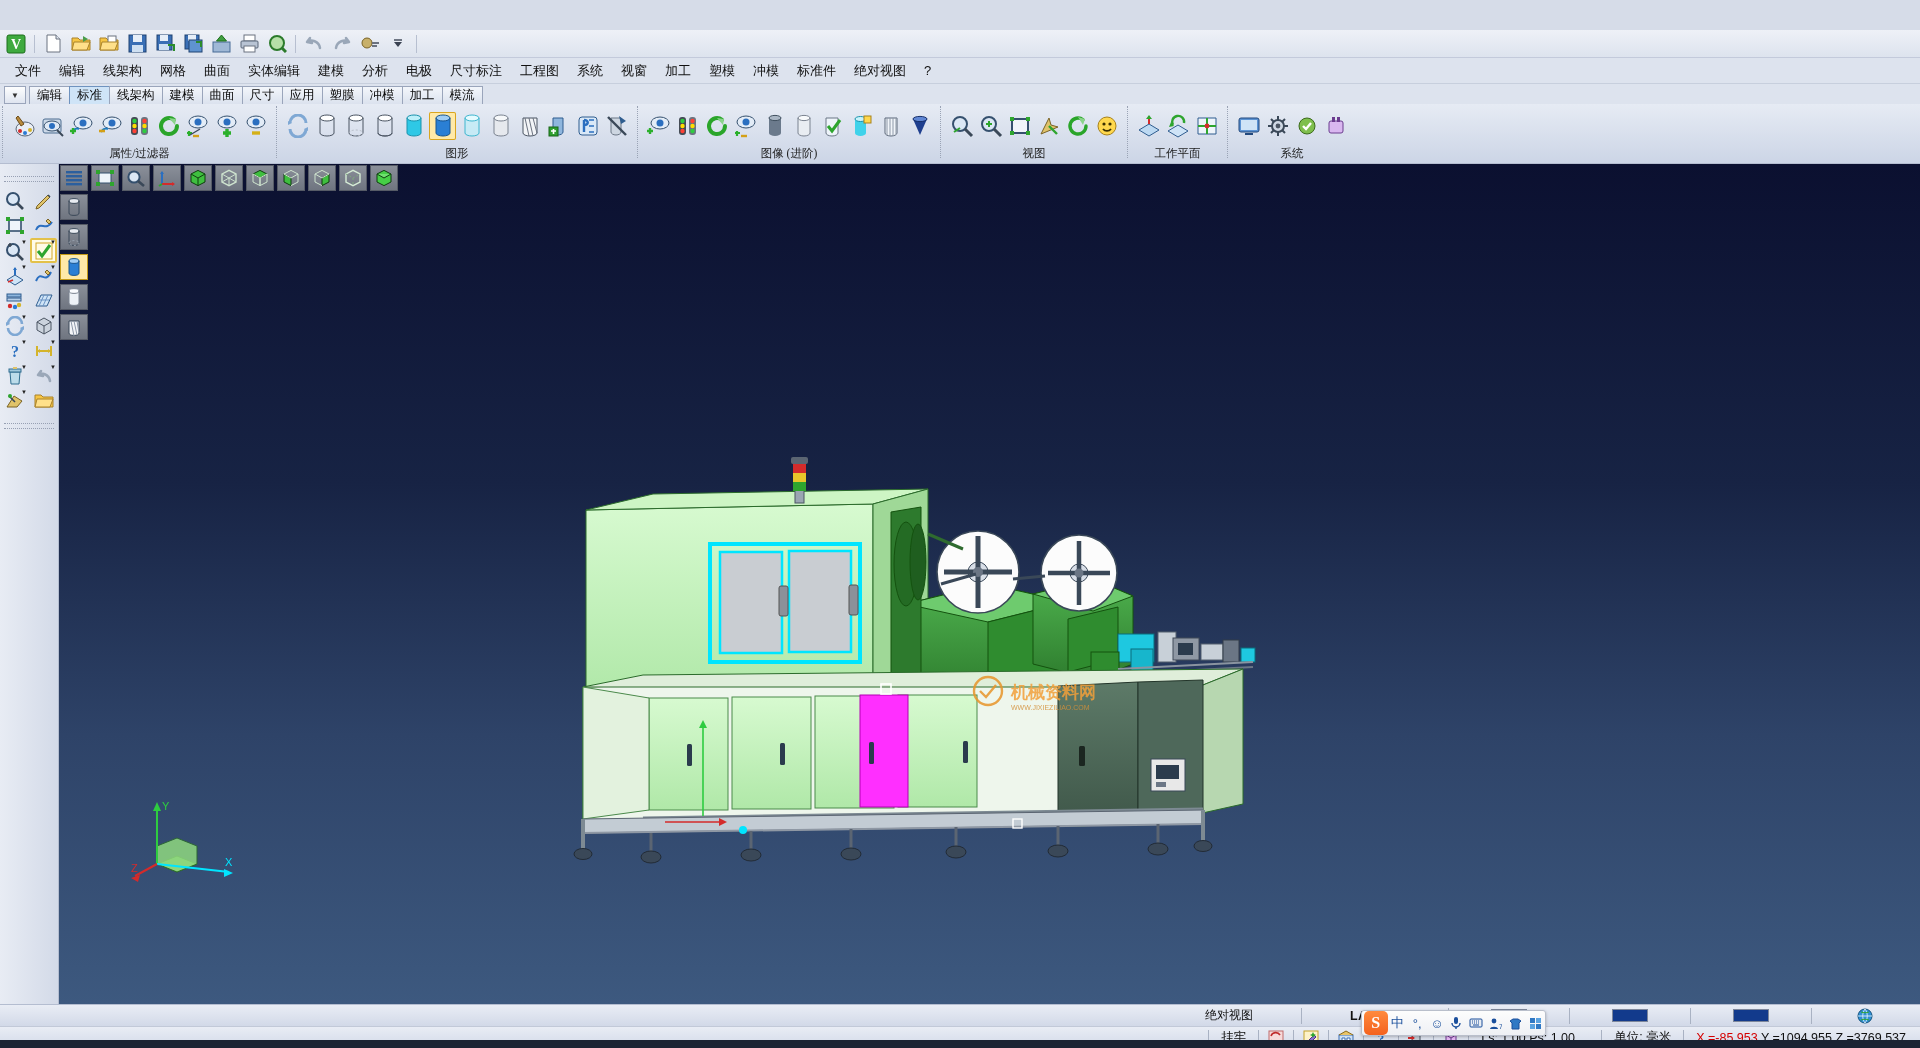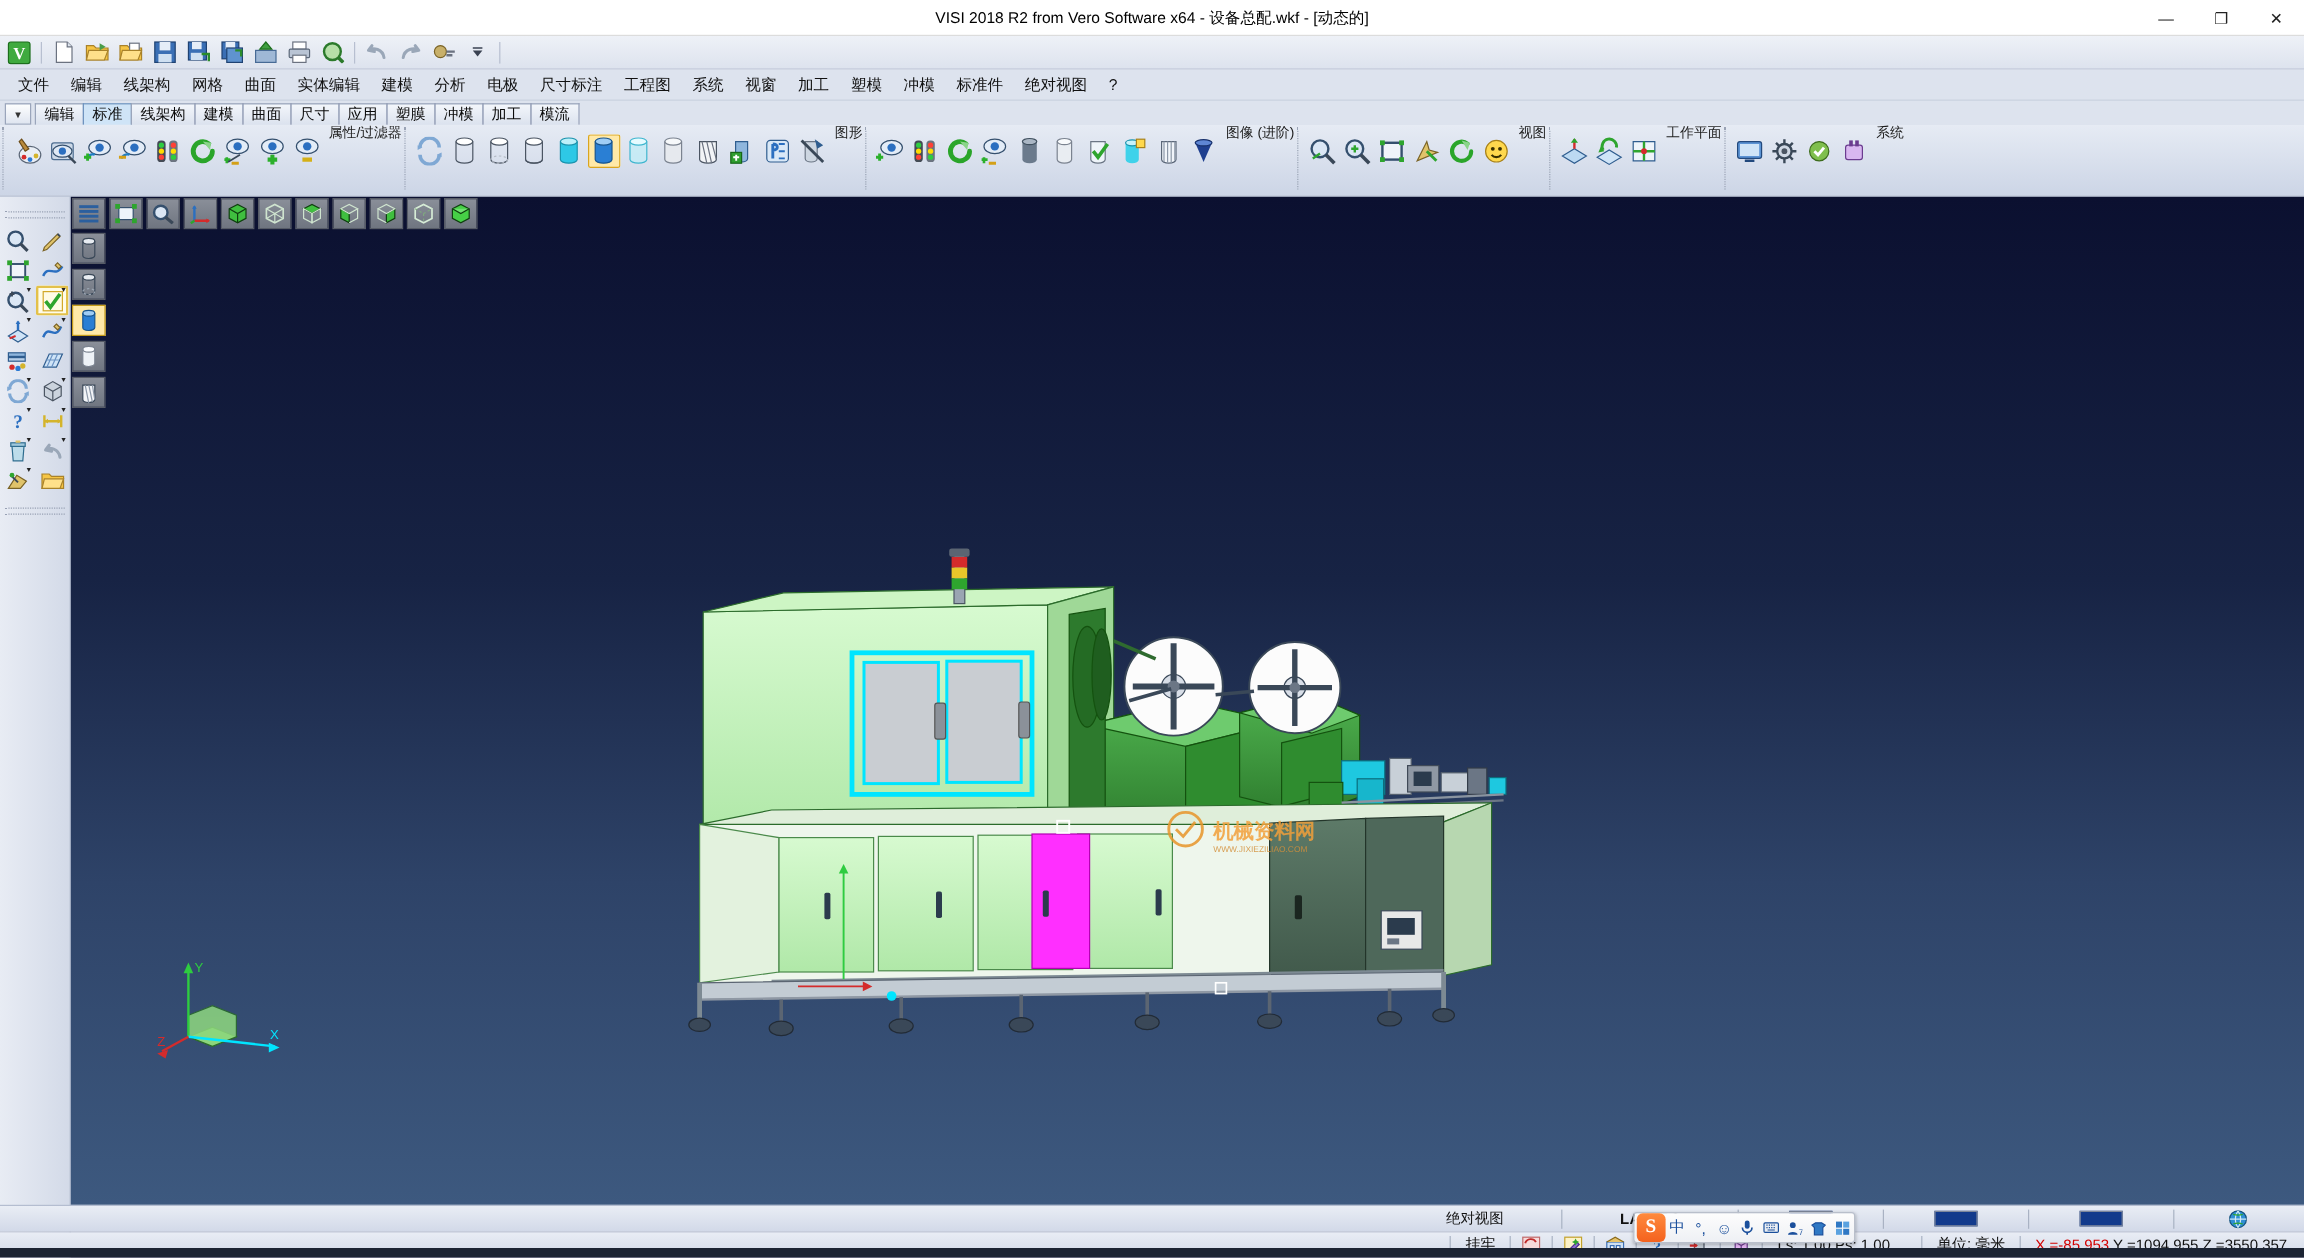--- a/index.html
+++ b/index.html
@@ -88,21 +88,21 @@
     font-weight:normal;
   }
 
   
   .ribbon {
     position:absolute; left:0; top:104px; width:1920px; height:60px;
     background: linear-gradient(#e6ebf4,#ccd5e6);
     border-bottom:1px solid #b4bdd0;
     display:flex; align-items:flex-start;
   }
-  .rgroup { height:60px; display:flex; flex-direction:row; position:relative; }
+  .rgroup { height:60px; display:flex; flex-direction:column; position:relative;font-family:Liberation Serif, serif; }
   .rgroup-icons { display:flex; align-items:center; height:42px; padding:2px 4px 0 4px; }
   .rgroup-label {
     text-align:center; font-size:11.5px; color:#1c1c1c;
     height:16px; line-height:14px;
   }
   .rgroup-sep {
     width:0; border-left:1px dotted #9aa3b5; height:52px; margin:2px 2px 0 2px;
   }
   .ricon {
     width:27px; height:28px; margin:0 1px;
@@ -202,28 +202,20 @@
 
   
   .machine { position:absolute; left:0; top:0; width:1861px; height:840px;margin-left:24px; }
   .axis-tri { position:absolute; left:70px; top:630px; }
 </style>
 </head>
 <body>
 
 <div id="app">
 
-  <div class="titlebar">
-    <div class="title-text">VISI 2018 R2 from Vero Software x64 - 设备总配.wkf - [动态的]</div>
-    <div class="win-controls">
-      <div class="win-btn">—</div>
-      <div class="win-btn">❐</div>
-      <div class="win-btn close">✕</div>
-    </div>
-  </div>
 
   <div class="qat">
     <div class="qicon">
       <svg width="20" height="20" viewBox="0 0 20 20">
           <rect x="1" y="1" width="18" height="18" rx="2" fill="#3faa3f" stroke="#1c6e1c"></rect>
           <text x="10" y="15" font-size="14" fill="#fff" text-anchor="middle" font-family="Liberation Serif, serif" font-weight="bold">V</text>
         </svg>
     </div>
     <div class="qsep"></div>
     <div class="qicon">
@@ -1235,21 +1227,21 @@
         </svg>
     </div>
     <div class="sb-sep"></div>
     <div class="sb-text" style="min-width:120px;">Ls: 1.00  Ps: 1.00</div>
     <div class="sb-sep"></div>
     <div class="sb-text">单位: 毫米</div>
     <div class="sb-sep"></div>
     <div class="sb-text coord" style="padding-right:14px;">
       <span>X =</span><span>-85.953</span>
       <b>Y =</b><b>1094.955</b>
-      <b>Z =</b><b>3550.357</b>
+      <b>Z =</b><b>3769.537</b>
     </div>
   </div>
 
   <div class="ime">
     <div class="ime-s">S</div>
     <div class="ime-i">中</div>
     <div class="ime-i">°,</div>
     <div class="ime-i">☺</div>
     <div class="ime-i">
       <svg width="12" height="14" viewBox="0 0 12 14">

